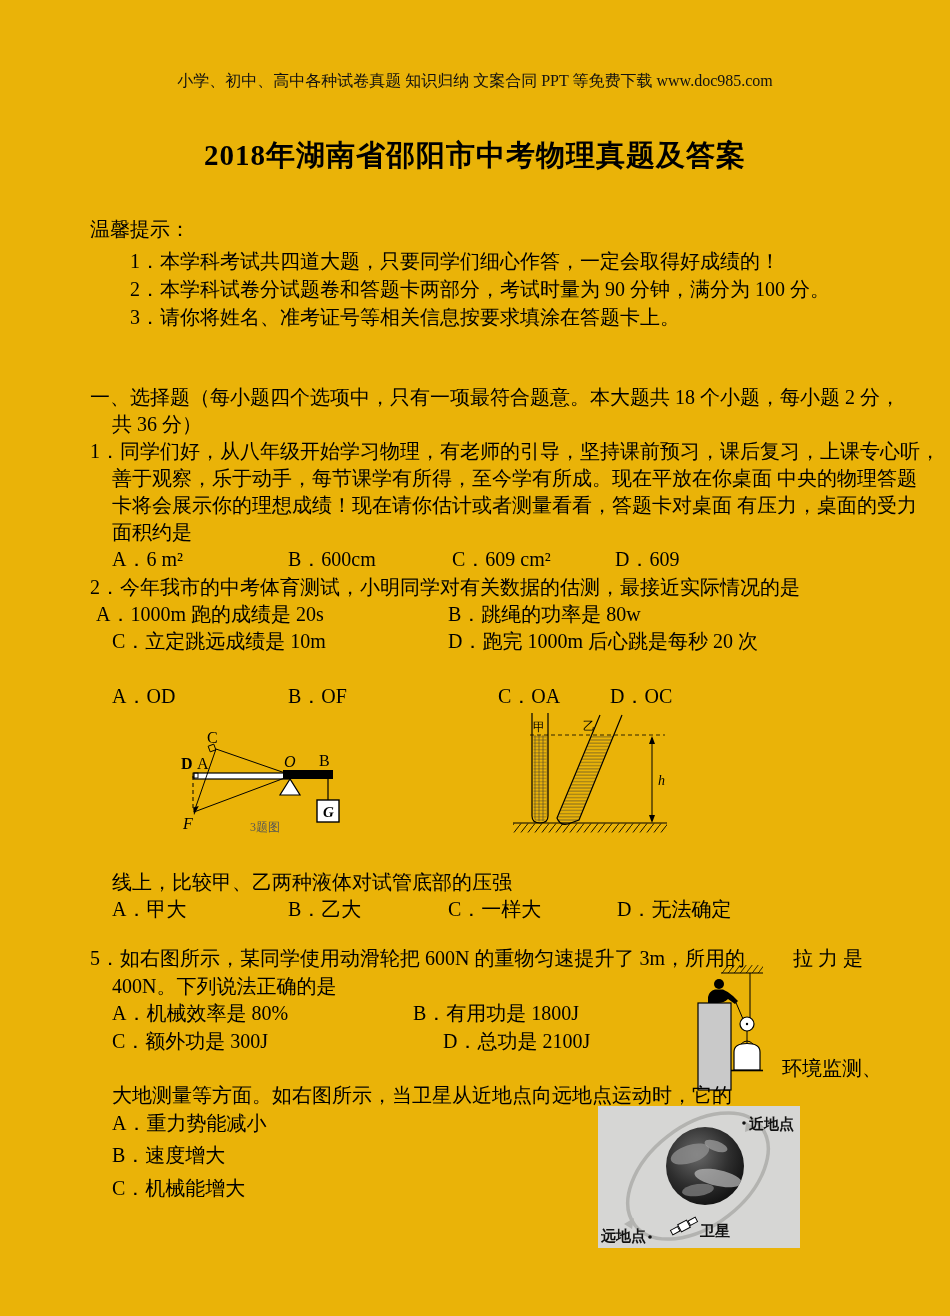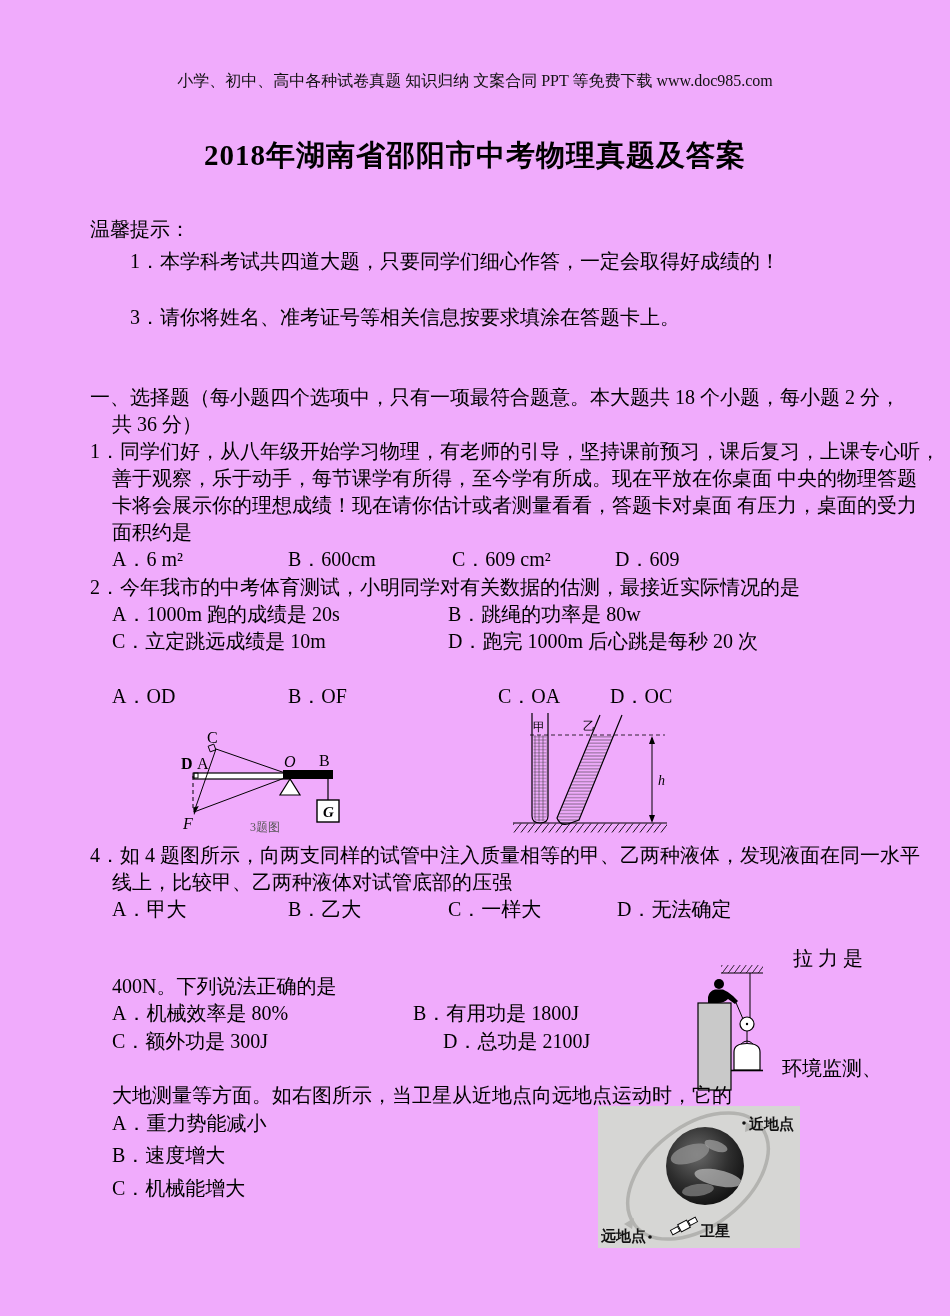--- a/index.html
+++ b/index.html
@@ -1,53 +1,54 @@
 <!DOCTYPE html>
 <html><head>
 <meta charset="utf-8">
 <style>
   html,body{margin:0;padding:0;background:#fff;}
   .page{
-    position:relative;width:950px;height:1316px;background:#f0abfc;
+    position:relative;width:950px;height:1316px;background:#eab308;
     font-family:"Liberation Serif","DejaVu Serif",serif;color:#000;overflow:hidden;
   }
   .t{position:absolute;font-size:20px;line-height:22px;white-space:nowrap;}
   .center{left:0;width:950px;text-align:center;}
   .hdr{font-size:16px;color:#111;}
   .title{font-size:29px;font-weight:bold;letter-spacing:1px;}
   .cap{font-size:12px;color:#555;}
   .fig{position:absolute;}
   svg text{font-family:"Liberation Serif","DejaVu Serif",serif;}
 </style>
 </head>
 <body>
 
 <div class="page">
 
   <div class="t center hdr" style="top:70px;">小学、初中、高中各种试卷真题 知识归纳 文案合同 PPT 等免费下载  www.doc985.com</div>
   <div class="t center title" style="top:144px;">2018年湖南省邵阳市中考物理真题及答案</div>
 
   <div class="t" style="left:90px;top:218px;">温馨提示：</div>
   <div class="t" style="left:130px;top:250px;">1．本学科考试共四道大题，只要同学们细心作答，一定会取得好成绩的！</div>
+  <div class="t" style="left:130px;top:278px;">2．本学科试卷分试题卷和答题卡两部分，考试时量为 90 分钟，满分为 100 分。</div>
   <div class="t" style="left:130px;top:306px;">3．请你将姓名、准考证号等相关信息按要求填涂在答题卡上。</div>
 
   <div class="t" style="left:90px;top:386px;">一、选择题（每小题四个选项中，只有一项最符合题意。本大题共 18 个小题，每小题 2 分，</div>
   <div class="t" style="left:112px;top:413px;">共 36 分）</div>
 
   <div class="t" style="left:90px;top:440px;">1．同学们好，从八年级开始学习物理，有老师的引导，坚持课前预习，课后复习，上课专心听，</div>
   <div class="t" style="left:112px;top:467px;">善于观察，乐于动手，每节课学有所得，至今学有所成。现在平放在你桌面 中央的物理答题</div>
   <div class="t" style="left:112px;top:494px;">卡将会展示你的理想成绩！现在请你估计或者测量看看，答题卡对桌面 有压力，桌面的受力</div>
   <div class="t" style="left:112px;top:521px;">面积约是</div>
   <div class="t" style="left:112px;top:548px;">A．6 m²</div>
   <div class="t" style="left:288px;top:548px;">B．600cm</div>
   <div class="t" style="left:452px;top:548px;">C．609 cm²</div>
   <div class="t" style="left:615px;top:548px;">D．609</div>
 
   <div class="t" style="left:90px;top:576px;">2．今年我市的中考体育测试，小明同学对有关数据的估测，最接近实际情况的是</div>
-  <div class="t" style="left:112px;top:603px;">A．1000m 跑的成绩是 20s</div>
+  <div class="t" style="left:96px;top:603px;">A．1000m 跑的成绩是 20s</div>
   <div class="t" style="left:448px;top:603px;">B．跳绳的功率是 80w</div>
   <div class="t" style="left:112px;top:630px;">C．立定跳远成绩是 10m</div>
   <div class="t" style="left:448px;top:630px;">D．跑完 1000m 后心跳是每秒 20 次</div>
 
   <div class="t" style="left:112px;top:685px;">A．OD</div>
   <div class="t" style="left:288px;top:685px;">B．OF</div>
   <div class="t" style="left:452px;top:685px;margin-left:46px;">C．OA</div>
   <div class="t" style="left:610px;top:685px;">D．OC</div>
 
   <div class="fig" style="left:150px;top:716px;">
@@ -113,27 +114,27 @@
       <line x1="147" y1="38" x2="147" y2="121" stroke="#000" stroke-width="1"></line>
       <polygon points="147,36 144,44 150,44" fill="#000"></polygon>
       <polygon points="147,123 144,115 150,115" fill="#000"></polygon>
       <text x="153" y="85" font-size="14" font-style="italic">h</text>
 
       <line x1="8" y1="123" x2="162" y2="123" stroke="#000" stroke-width="1.2"></line>
       <rect x="8" y="123.5" width="154" height="9" fill="url(#hatchG)"></rect>
     </svg>
   </div>
 
-  <div class="t" style="left:90px;top:844px;">4．如 4 题图所示，向两支同样的试管中注入质量相等的甲、乙两种液体，发现液面在同一水平</div>
   <div class="t" style="left:112px;top:871px;">线上，比较甲、乙两种液体对试管底部的压强</div>
   <div class="t" style="left:112px;top:898px;">A．甲大</div>
   <div class="t" style="left:288px;top:898px;">B．乙大</div>
   <div class="t" style="left:448px;top:898px;">C．一样大</div>
   <div class="t" style="left:617px;top:898px;">D．无法确定</div>
 
+  <div class="t" style="left:90px;top:947px;">5．如右图所示，某同学使用动滑轮把 600N 的重物匀速提升了 3m，所用的</div>
   <div class="t" style="left:793px;top:947px;">拉 力 是</div>
   <div class="t" style="left:112px;top:975px;">400N。下列说法正确的是</div>
   <div class="t" style="left:112px;top:1002px;">A．机械效率是 80%</div>
   <div class="t" style="left:413px;top:1002px;">B．有用功是 1800J</div>
   <div class="t" style="left:112px;top:1030px;">C．额外功是 300J</div>
   <div class="t" style="left:443px;top:1030px;">D．总功是 2100J</div>
 
   <div class="fig" style="left:693px;top:948px;">
     <svg width="115" height="143" viewBox="0 0 115 143">
       <defs>

